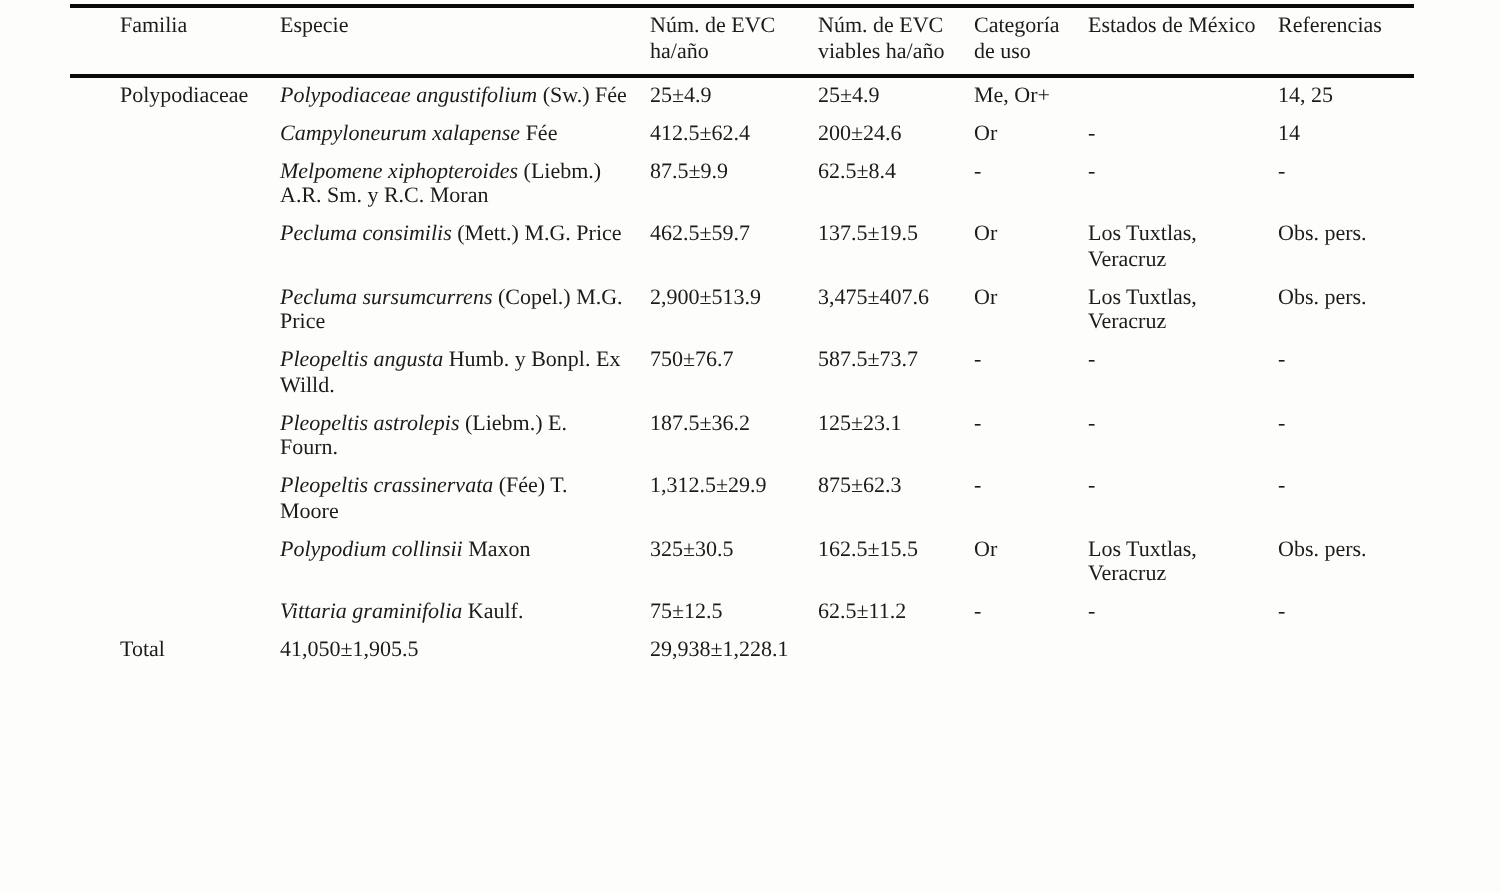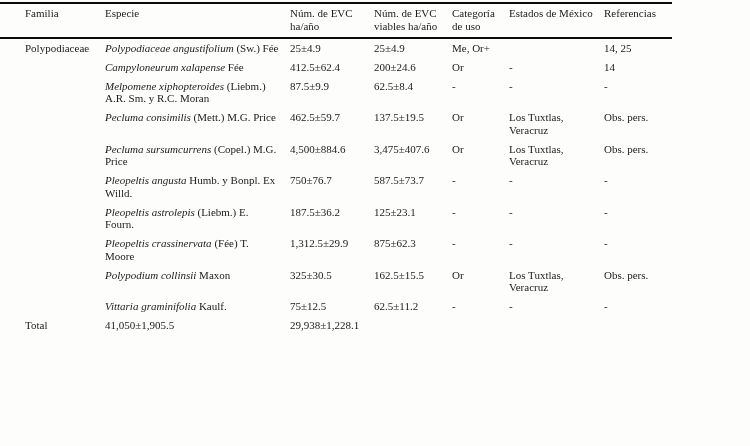--- a/index.html
+++ b/index.html
@@ -7,20 +7,21 @@
     padding: 0;
     background: #fdfdfc;
     font-family: "Liberation Serif", "DejaVu Serif", serif;
     color: #1b1b1b;
   }
   .page {
     width: 672px;
     height: 446px;
     overflow: hidden;
     background: #fdfdfc;
+    margin-left: 35px;
   }
   table.species-table {
     border-collapse: collapse;
     table-layout: fixed;
     width: 750px;
     margin-top: 2px;
     border-top: 2px solid #0a0a0a;
   }
   thead th {
     border-bottom: 2px solid #0a0a0a;
@@ -114,21 +115,21 @@
       <td>462.5±59.7</td>
       <td>137.5±19.5</td>
       <td>Or</td>
       <td>Los Tuxtlas, Veracruz</td>
       <td>Obs. pers.</td>
       <td class="pot">3</td>
     </tr>
     <tr>
       <td class="first"></td>
       <td><span class="it">Pecluma sursumcurrens</span> <span>(Copel.) M.G. Price</span></td>
-      <td>4,500±884.6</td>
+      <td>2,900±513.9</td>
       <td>3,475±407.6</td>
       <td>Or</td>
       <td>Los Tuxtlas, Veracruz</td>
       <td>Obs. pers.</td>
       <td class="pot">2</td>
     </tr>
     <tr>
       <td class="first"></td>
       <td><span class="it">Pleopeltis angusta</span> <span>Humb. y Bonpl. Ex Willd.</span></td>
       <td>750±76.7</td>

